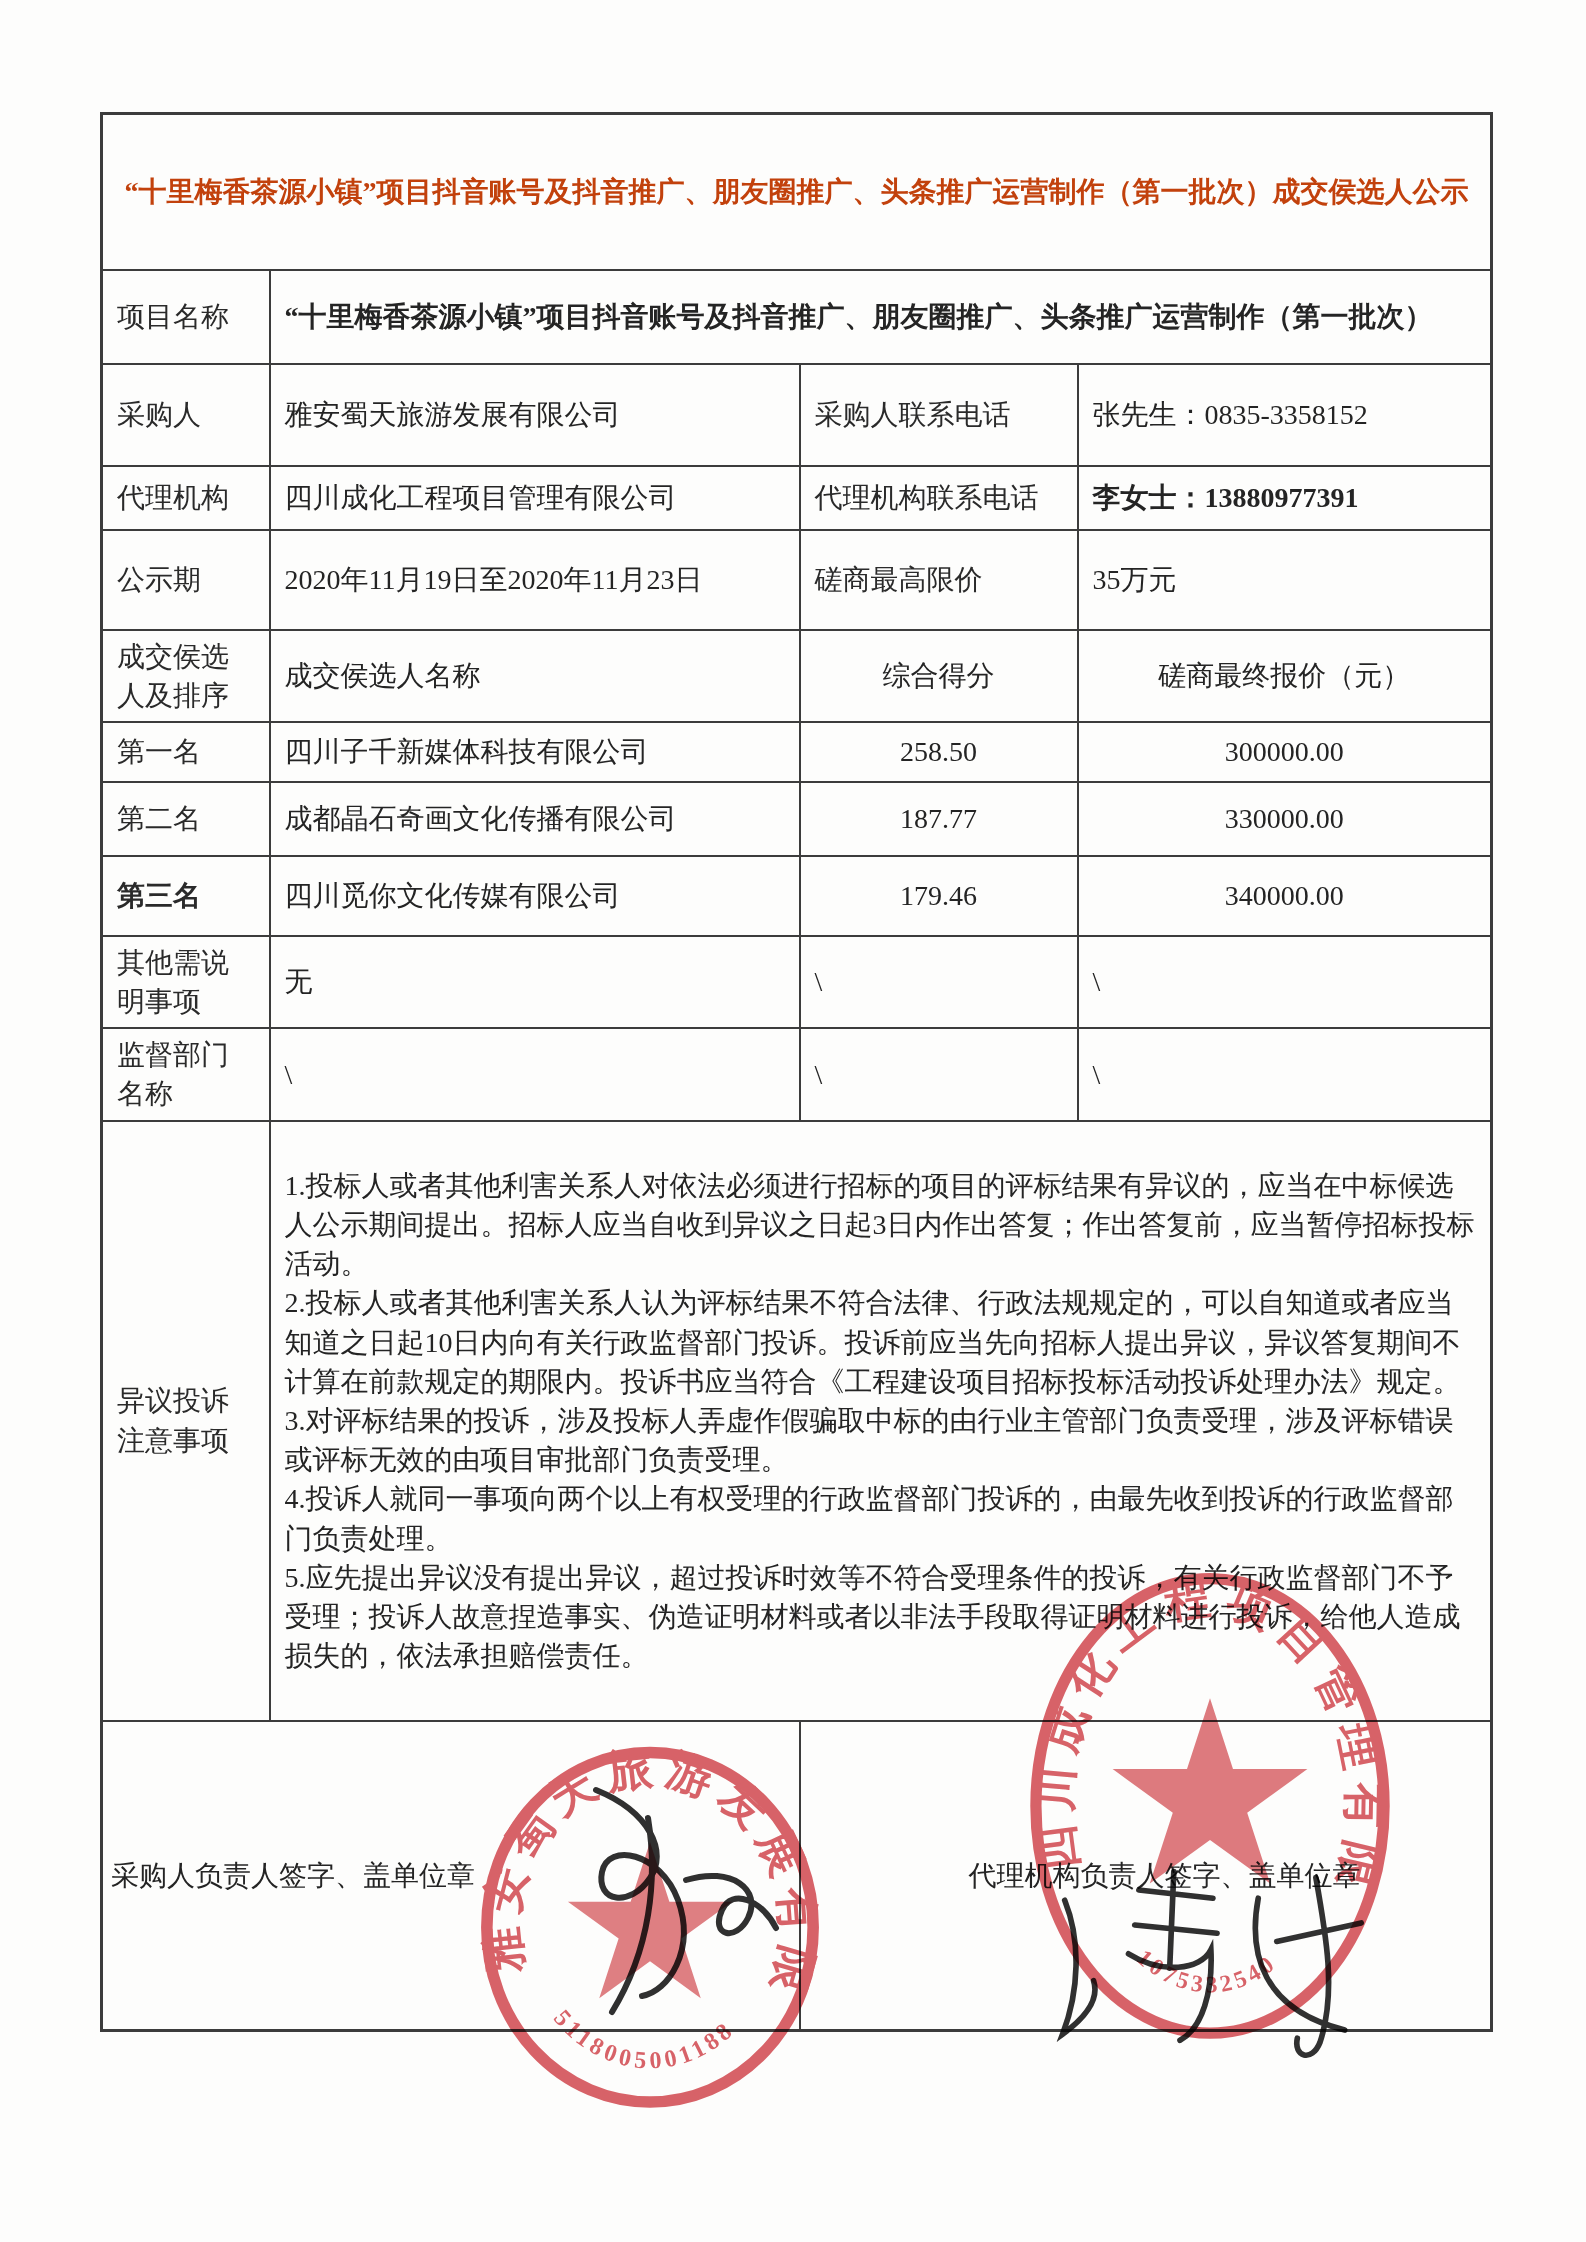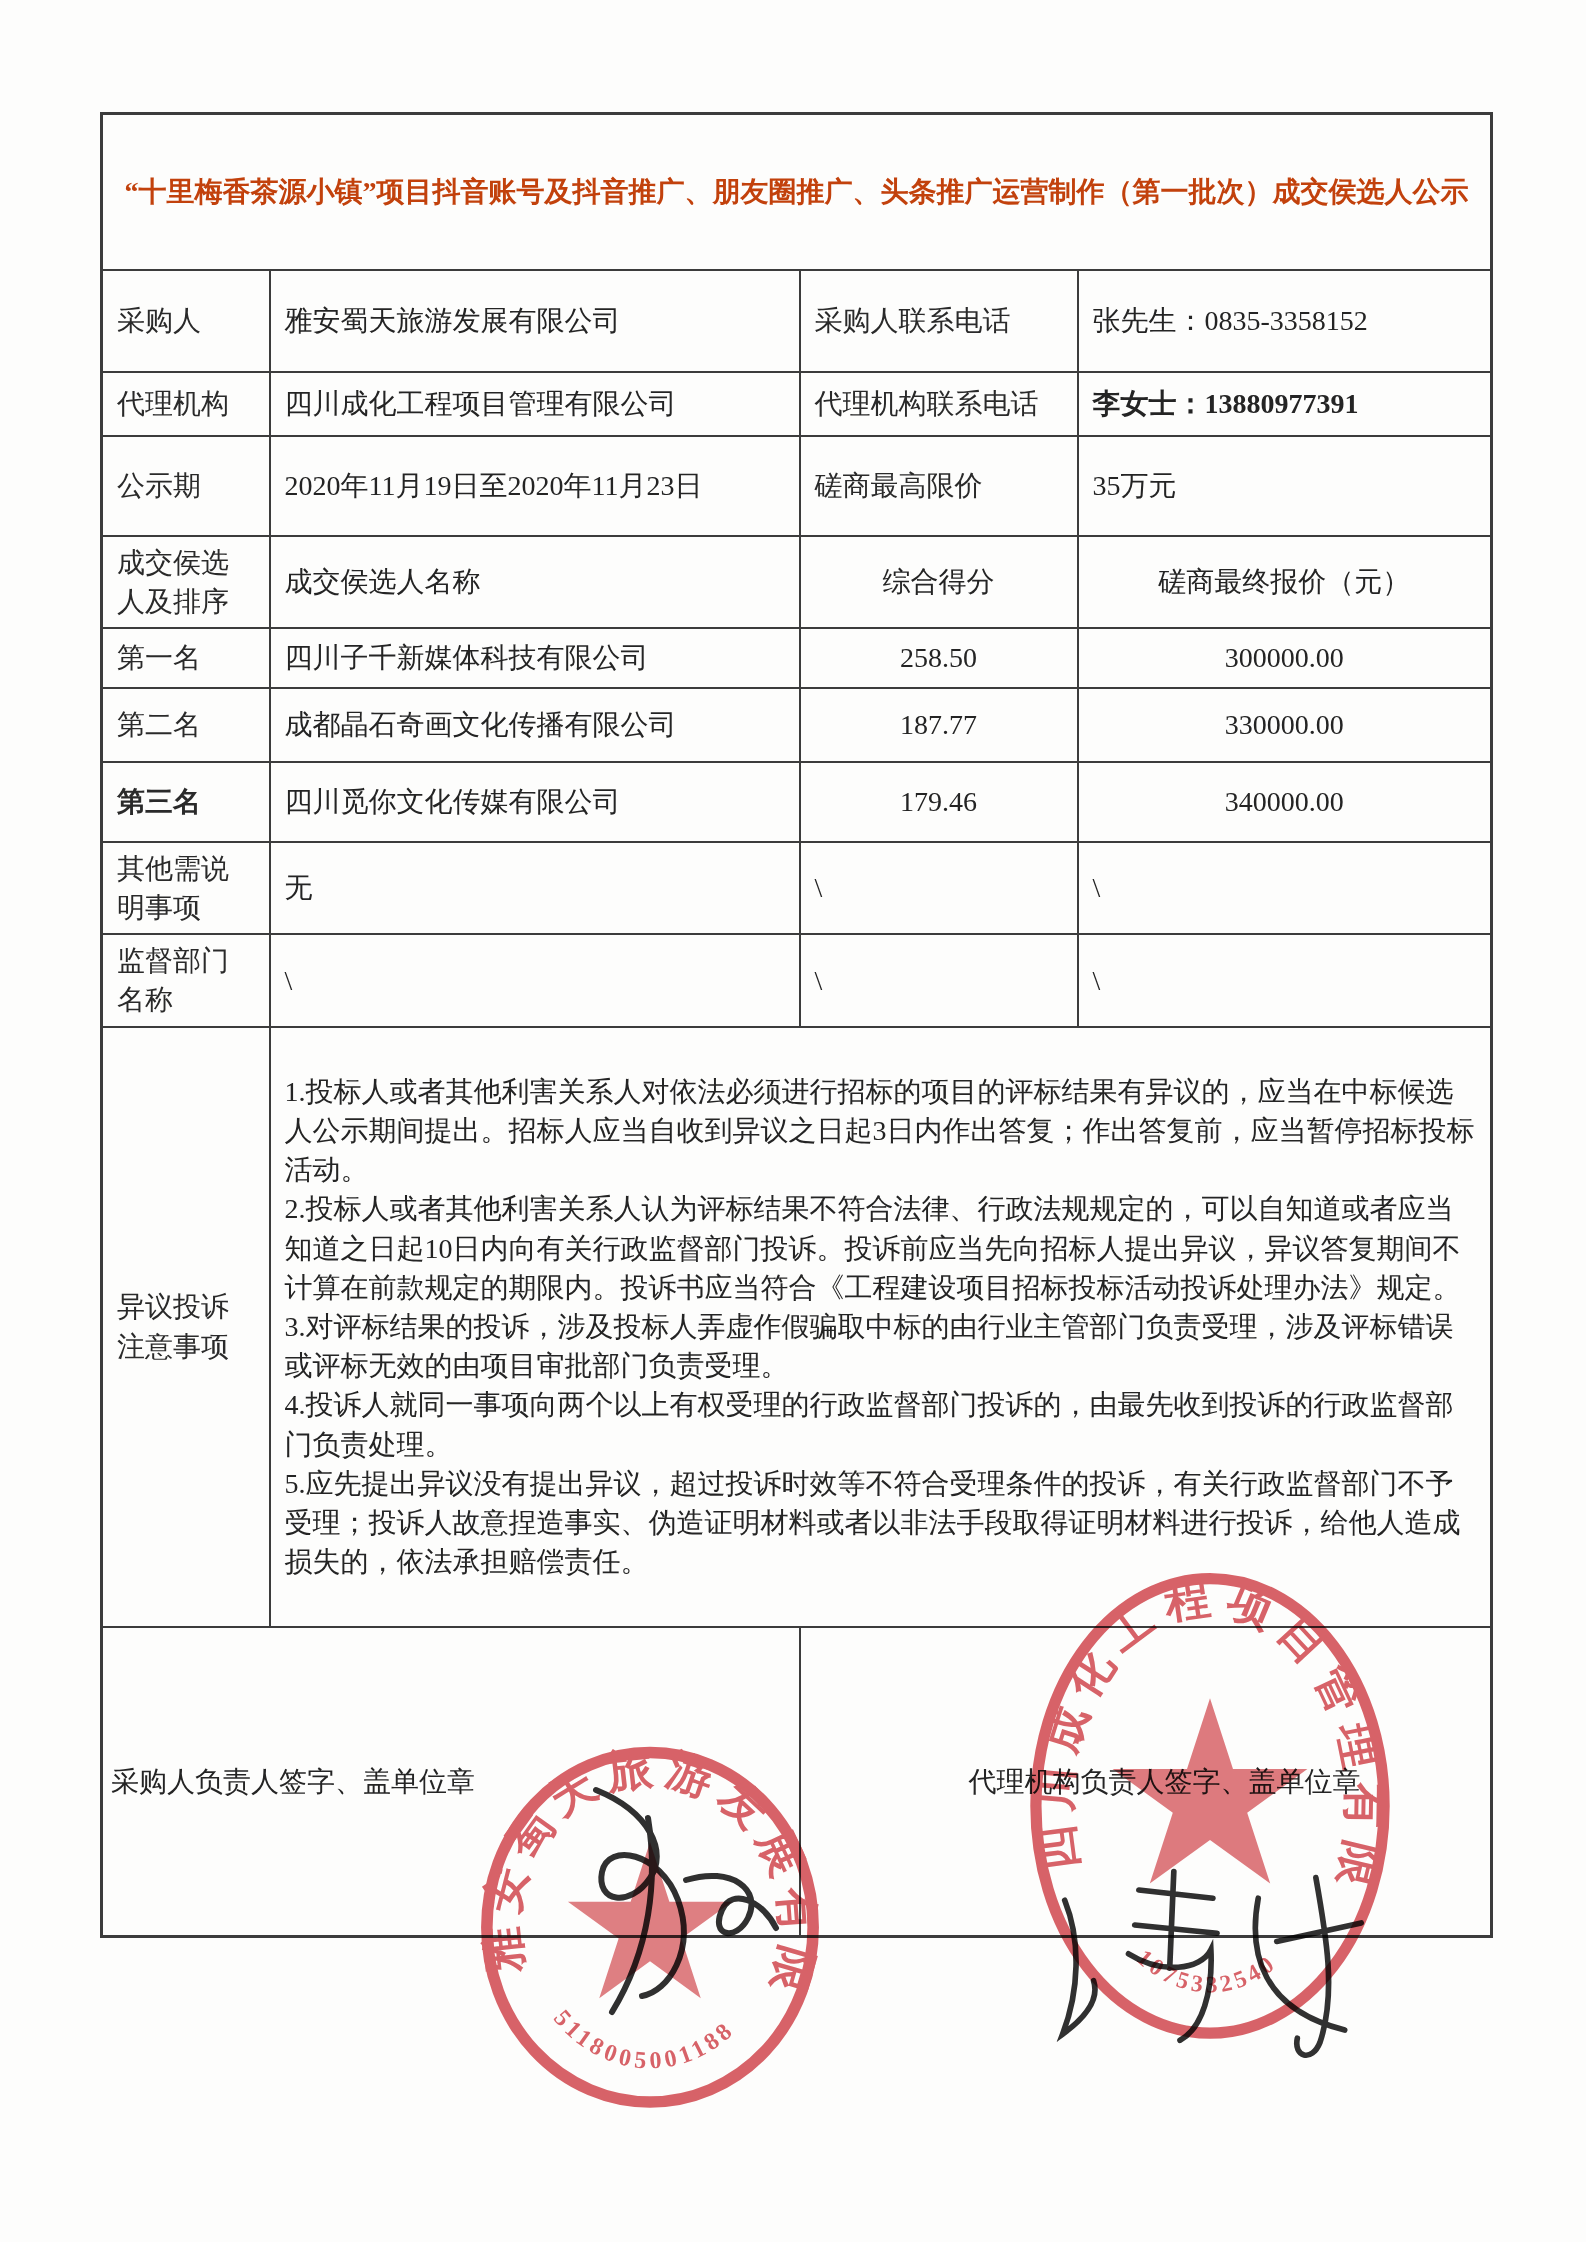--- a/index.html
+++ b/index.html
@@ -44,20 +44,24 @@
         <col style="width:530px">
         <col style="width:278px">
         <col style="width:414px">
     </colgroup>
 
     <tbody>
         <tr style="height:156px">
       <td class="title-cell" colspan="4">“十里梅香茶源小镇”项目抖音账号及抖音推广、朋友圈推广、头条推广运营制作（第一批次）成交侯选人公示</td>
     </tr>
 
+    <tr style="height:94px">
+      <td class="lbl">项目名称</td>
+      <td class="val" colspan="3" style="font-weight:bold">“十里梅香茶源小镇”项目抖音账号及抖音推广、朋友圈推广、头条推广运营制作（第一批次）</td>
+    </tr>
 
     <tr style="height:102px">
       <td class="lbl">采购人</td>
       <td class="val">雅安蜀天旅游发展有限公司</td>
       <td class="lbl">采购人联系电话</td>
       <td class="val">张先生：0835-3358152</td>
     </tr>
 
     <tr style="height:64px">
       <td class="lbl">代理机构</td>

